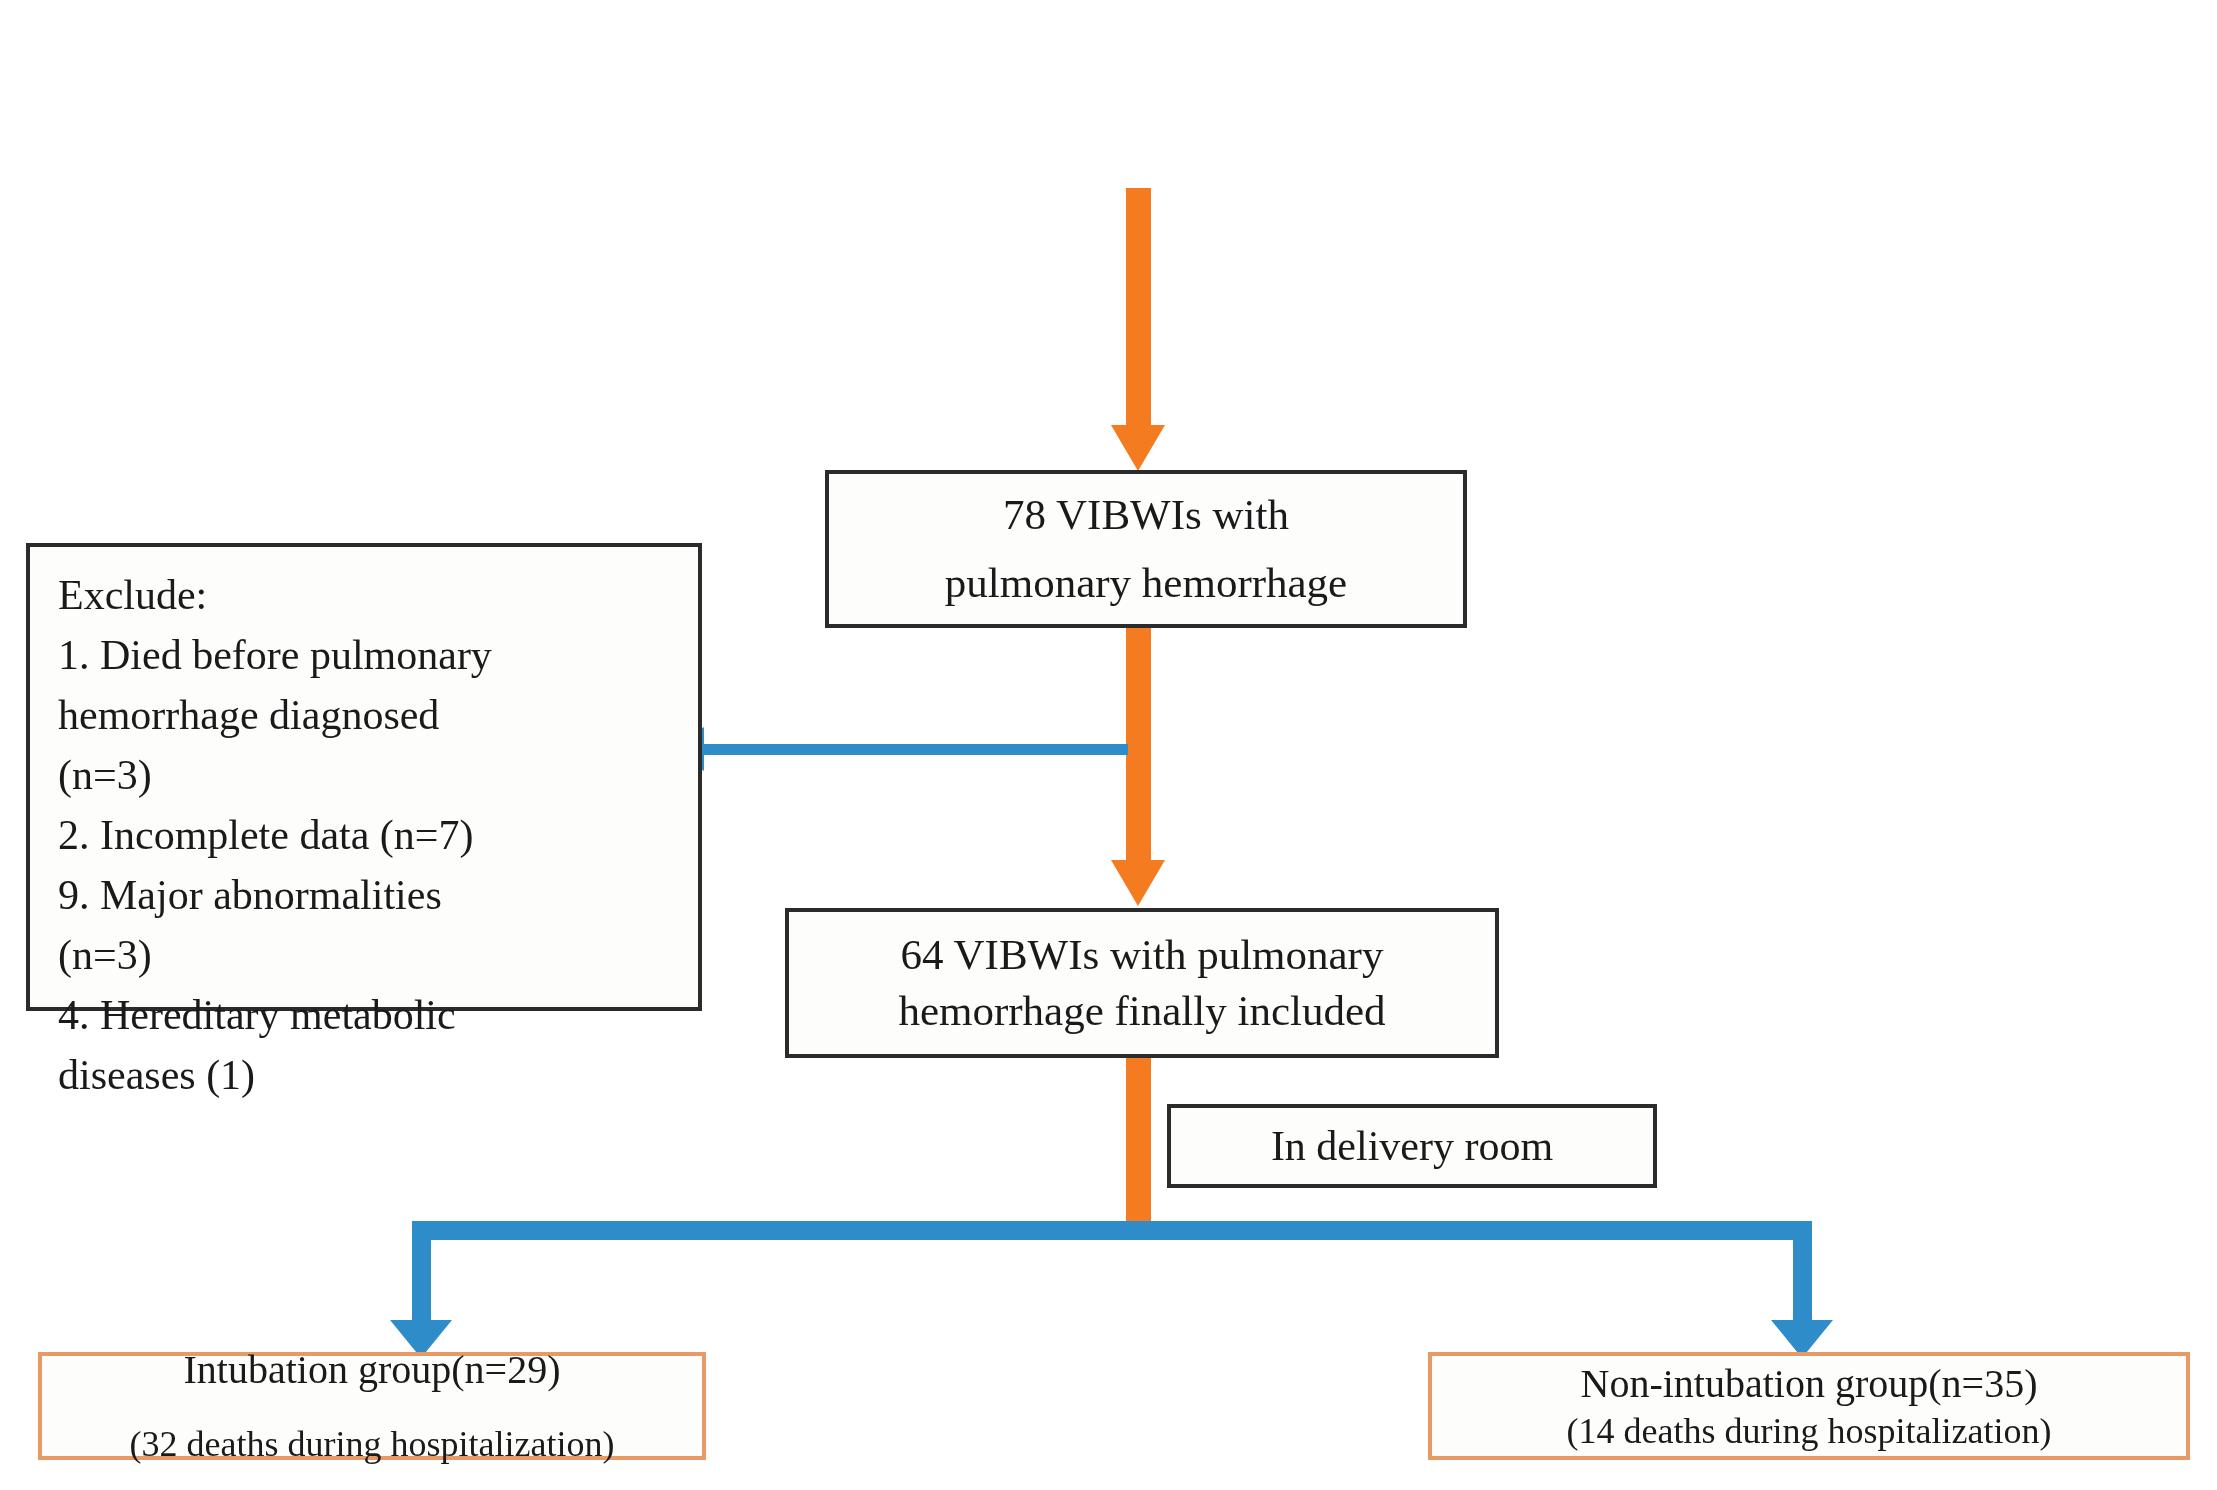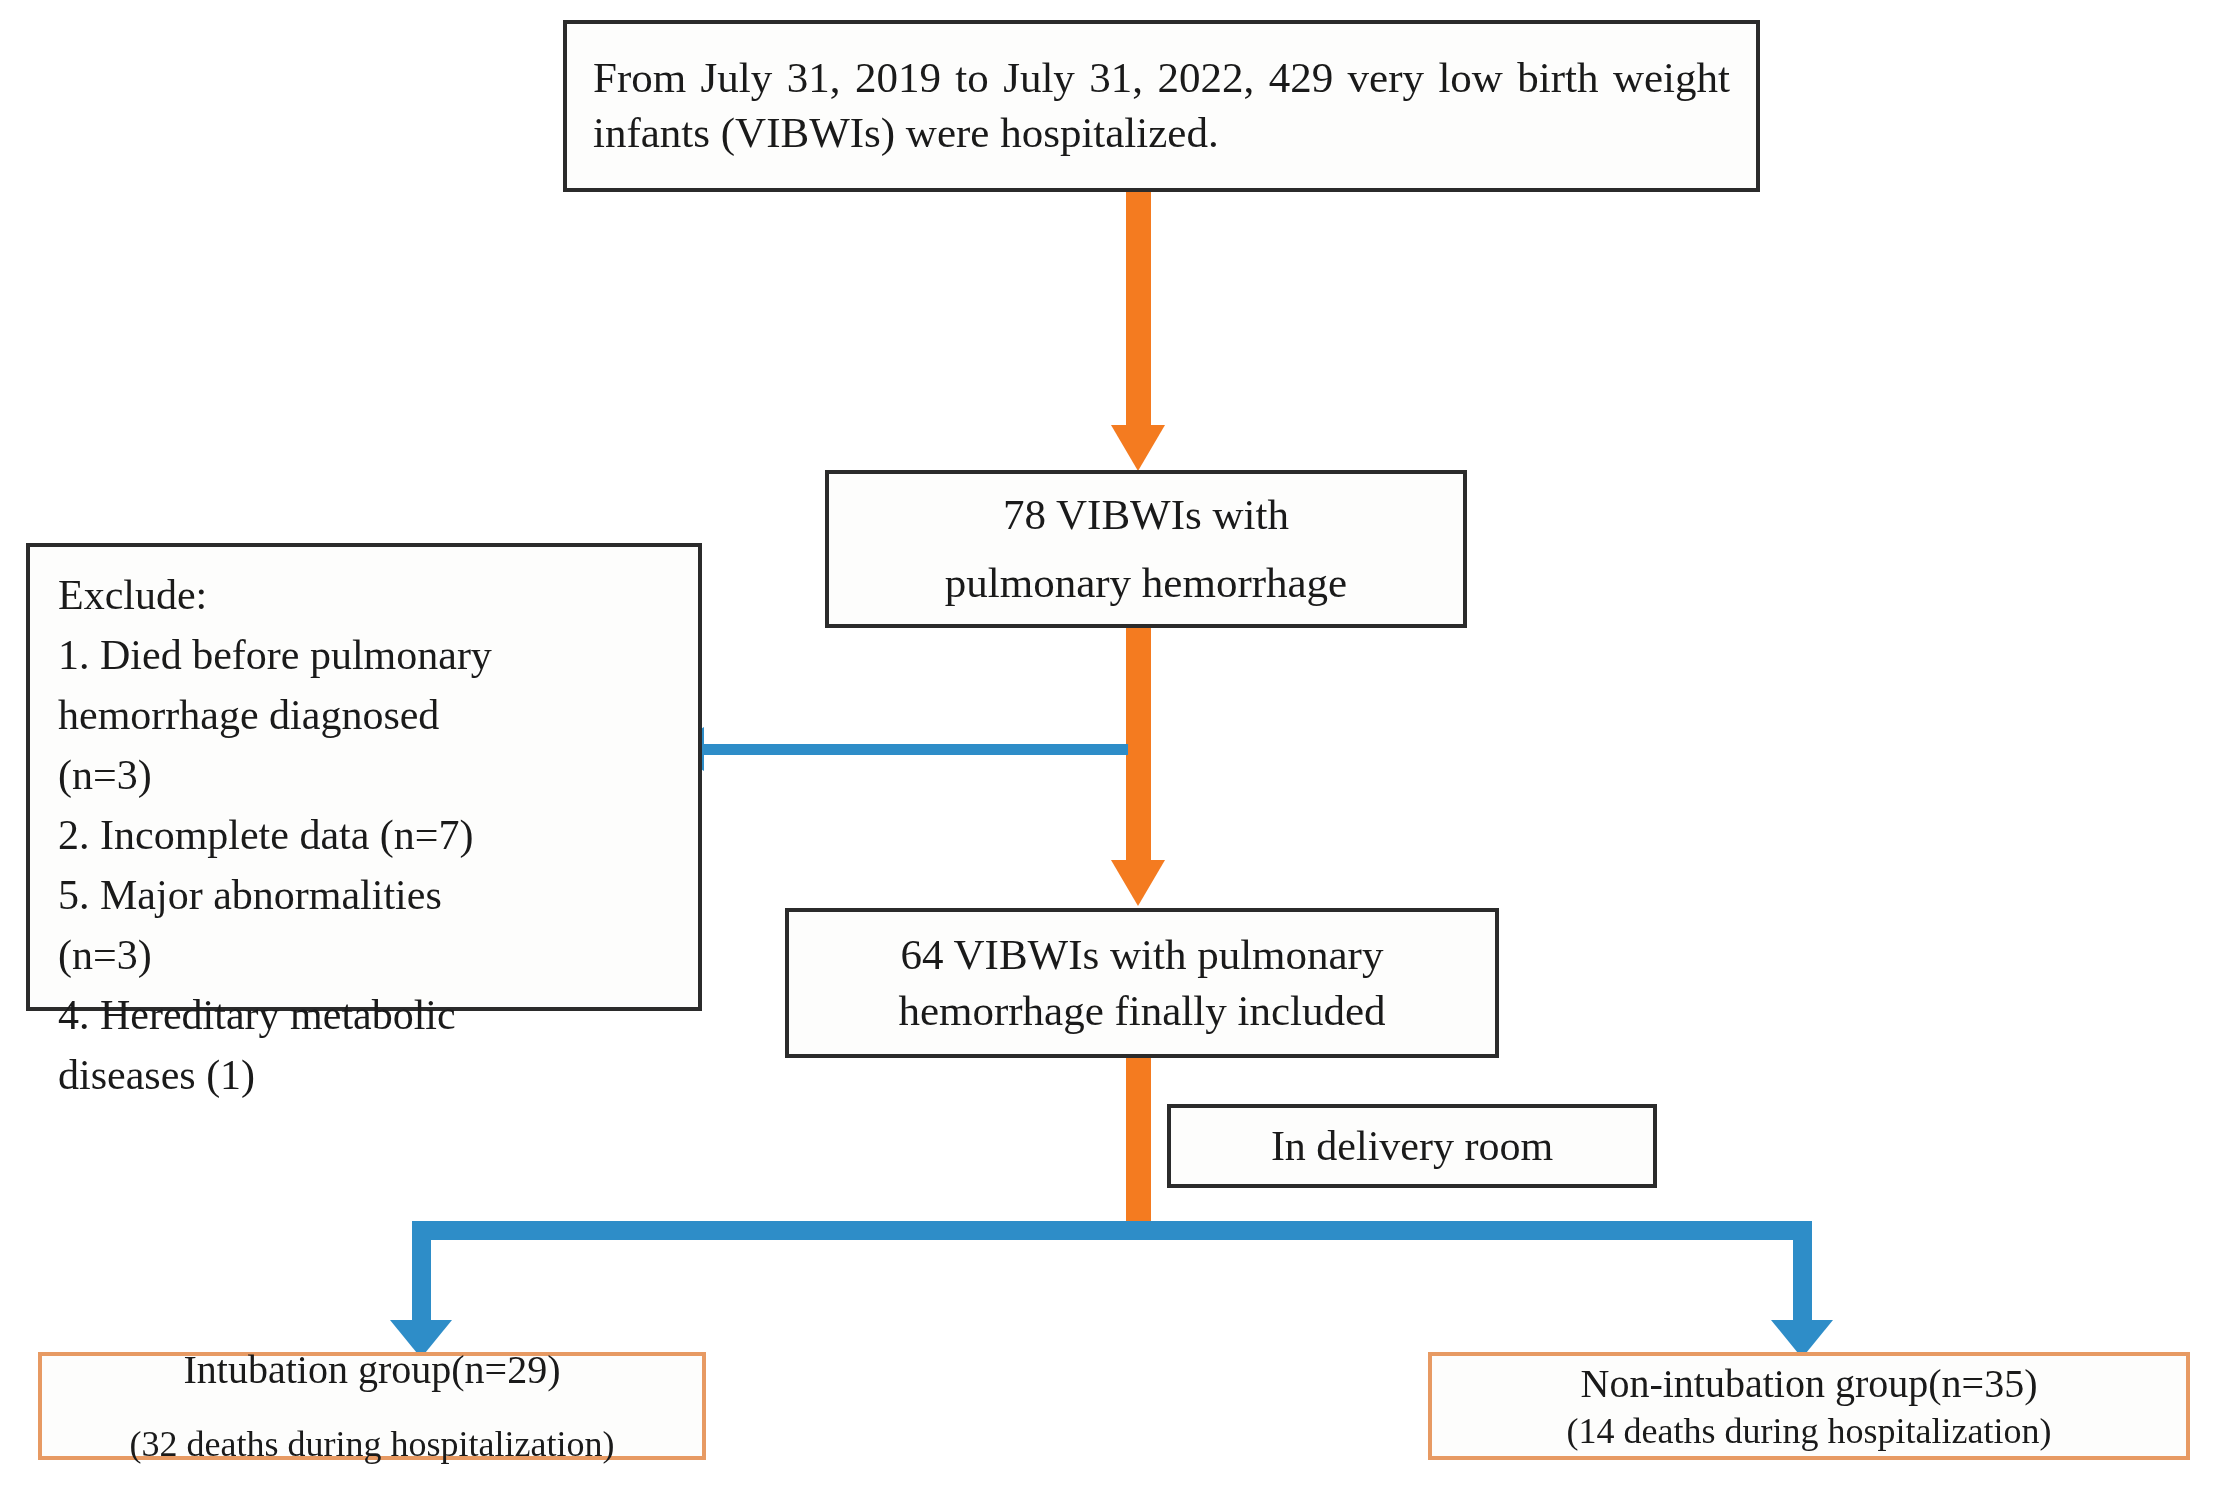--- a/index.html
+++ b/index.html
@@ -161,36 +161,33 @@
   </div>
 
   <div class="conn">
     <div id="b-bar"></div>
     <div id="b-left-stem"></div>
     <div id="b-left-head"></div>
     <div id="b-right-stem"></div>
     <div id="b-right-head"></div>
   </div>
 
-  <div class="node black" id="node-enrolled">
-    <p>From July 31, 2019 to July 31, 2022, 429 very low birth weight infants (VIBWIs) were hospitalized.</p>
-  </div>
 
   <div class="node black" id="node-ph78">
     <p>78 VIBWIs with</p>
     <p>pulmonary hemorrhage</p>
   </div>
 
   <div class="node black" id="node-exclude">
     <p>Exclude:</p>
     <p>1. Died before pulmonary</p>
     <p>hemorrhage diagnosed</p>
     <p>(n=3)</p>
     <p>2. Incomplete data (n=7)</p>
-    <p>5. Major abnormalities</p>
+    <p>9. Major abnormalities</p>
     <p>(n=3)</p>
     <p>4. Hereditary metabolic</p>
     <p>diseases (1)</p>
   </div>
 
   <div class="node black" id="node-final64">
     <p>64 VIBWIs with pulmonary</p>
     <p>hemorrhage finally included</p>
   </div>
 

